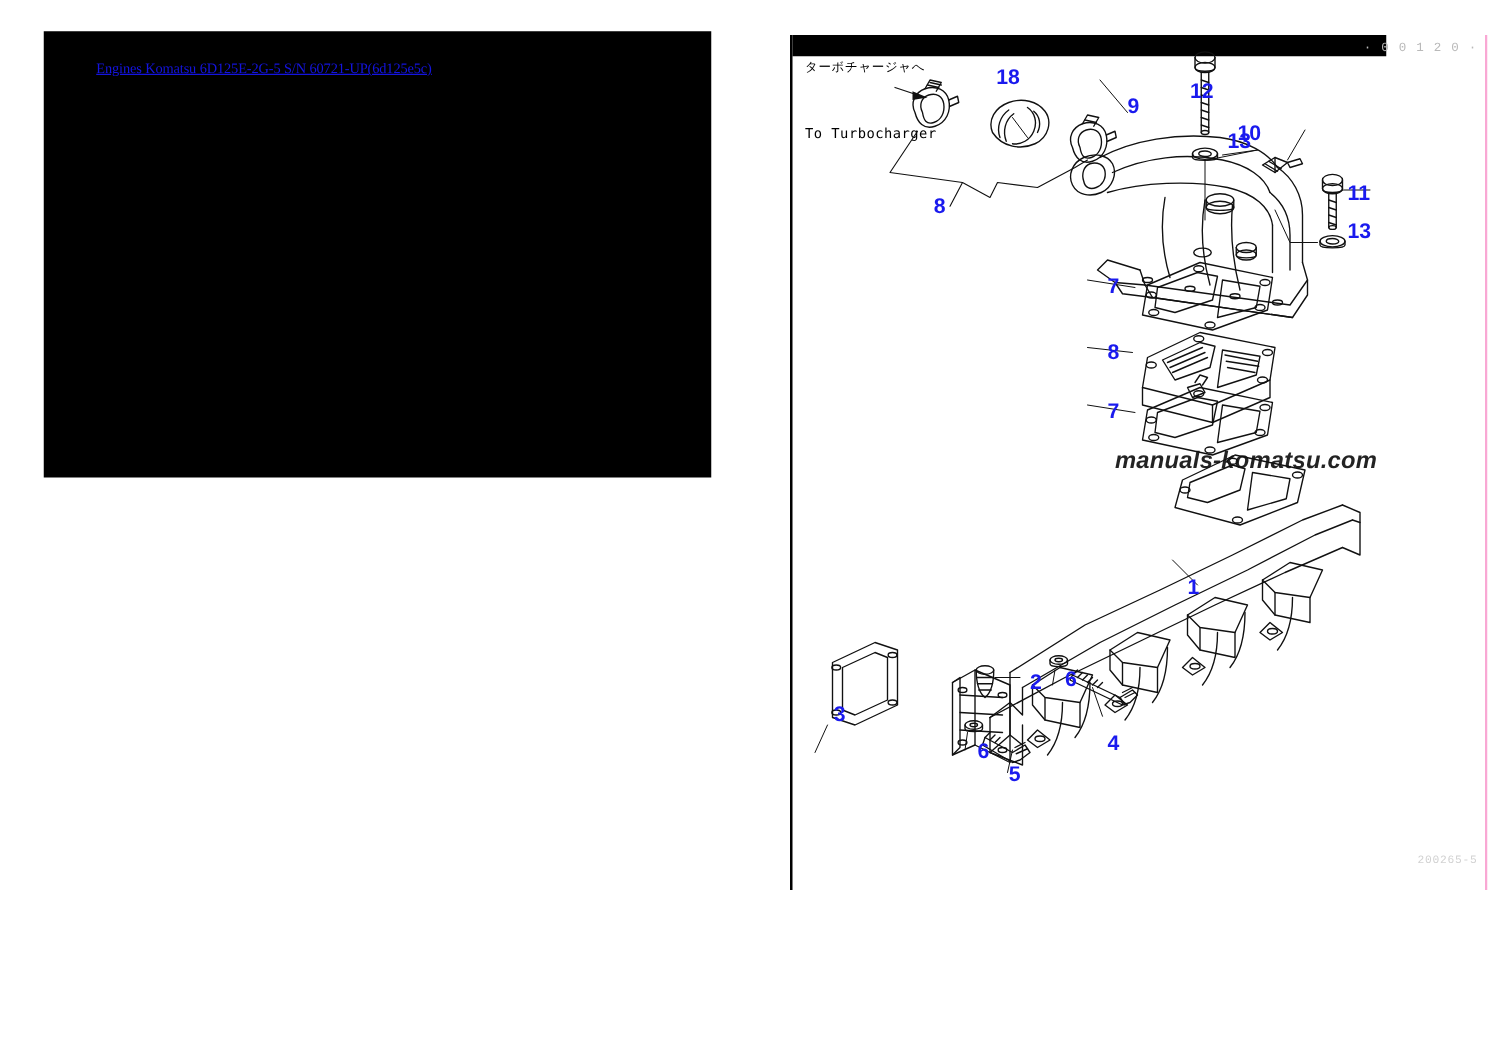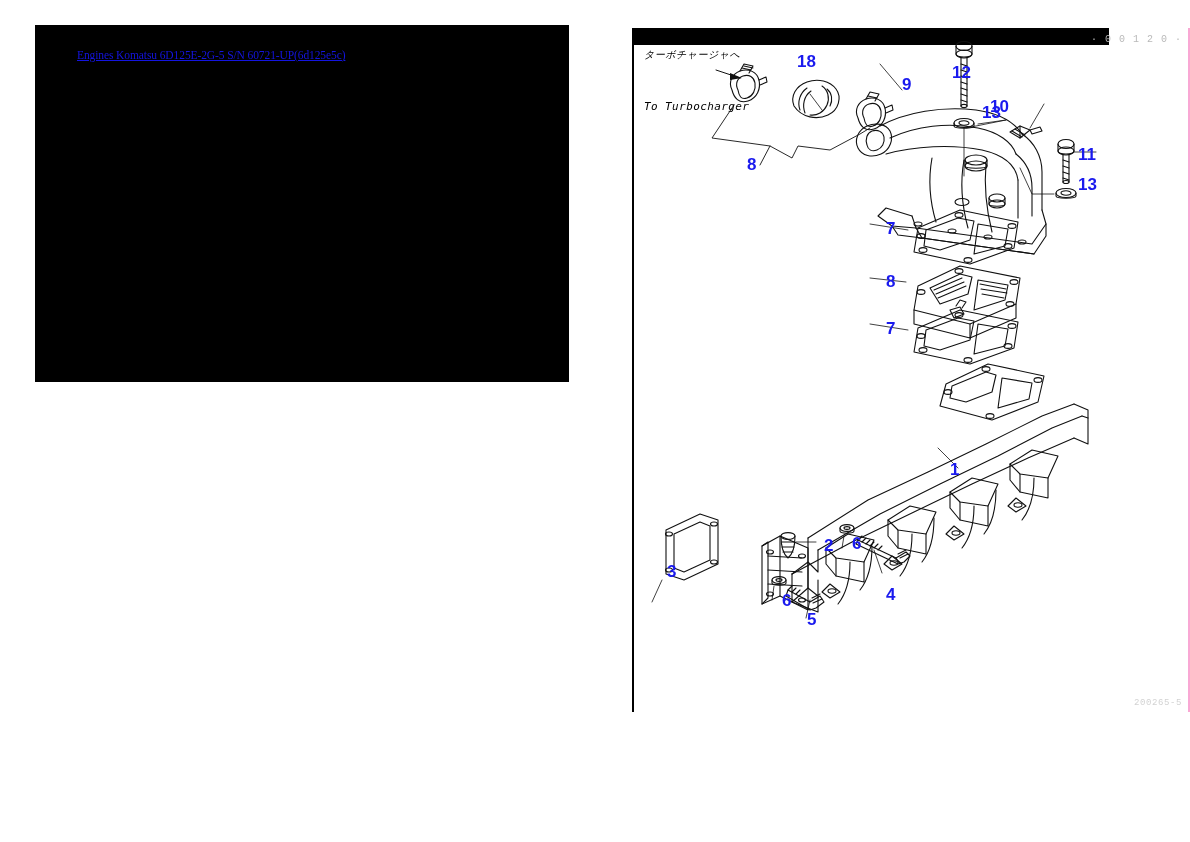--- a/index.html
+++ b/index.html
@@ -75,40 +75,39 @@
     font-family: "Liberation Mono", monospace;
     font-size: 10px;
     color: #b9b9b9;
     letter-spacing: 1px;
     white-space: nowrap;
   }
 
   .footer-code {
     position: absolute;
     right: 6px;
-    bottom: 4px;
+    bottom: 19px;
     font-family: "Liberation Mono", monospace;
     font-size: 9px;
     color: #d2d2d2;
     letter-spacing: 0.6px;
     white-space: nowrap;
   }
 
   
   .jp-caption {
     position: absolute;
     left: 10px;
     top: 20px;
     font-family: "DejaVu Sans", sans-serif;
     font-size: 10px;
     color: #000000;
     line-height: 13px;
     letter-spacing: 0.5px;
     white-space: nowrap;
-    font-style: italic;
   }
   .jp-caption .en {
     font-family: "DejaVu Sans Mono", monospace;
     font-size: 11px;
     letter-spacing: 0.4px;
     margin-top: 39px;
   }
 
   .part-num {
     position: absolute;
@@ -443,20 +442,21 @@
         <path d="M176 572 L172 590" stroke-width="0.8"></path>
 
         <path d="M304 420 L324 440" stroke-width="0.8"></path>
 
         <path d="M246 36 L268 62" stroke-width="0.8"></path>
 
         <path d="M176 66 L188 82" stroke-width="0.8"></path>
       </g>
     </svg>
 
+    <div class="watermark">manuals-komatsu.com</div>
 
     <div class="part-num" style="left:316px;  top:433px;">1</div>
     <div class="part-num" style="left:190px;  top:509px;">2</div>
     <div class="part-num" style="left:33px;   top:535px;">3</div>
     <div class="part-num" style="left:252px;  top:558px;">4</div>
     <div class="part-num" style="left:173px;  top:583px;">5</div>
     <div class="part-num" style="left:148px;  top:564px;">6</div>
     <div class="part-num" style="left:218px;  top:507px;">6</div>
     <div class="part-num" style="left:252px;  top:192px;">7</div>
     <div class="part-num" style="left:252px;  top:245px;">8</div>

